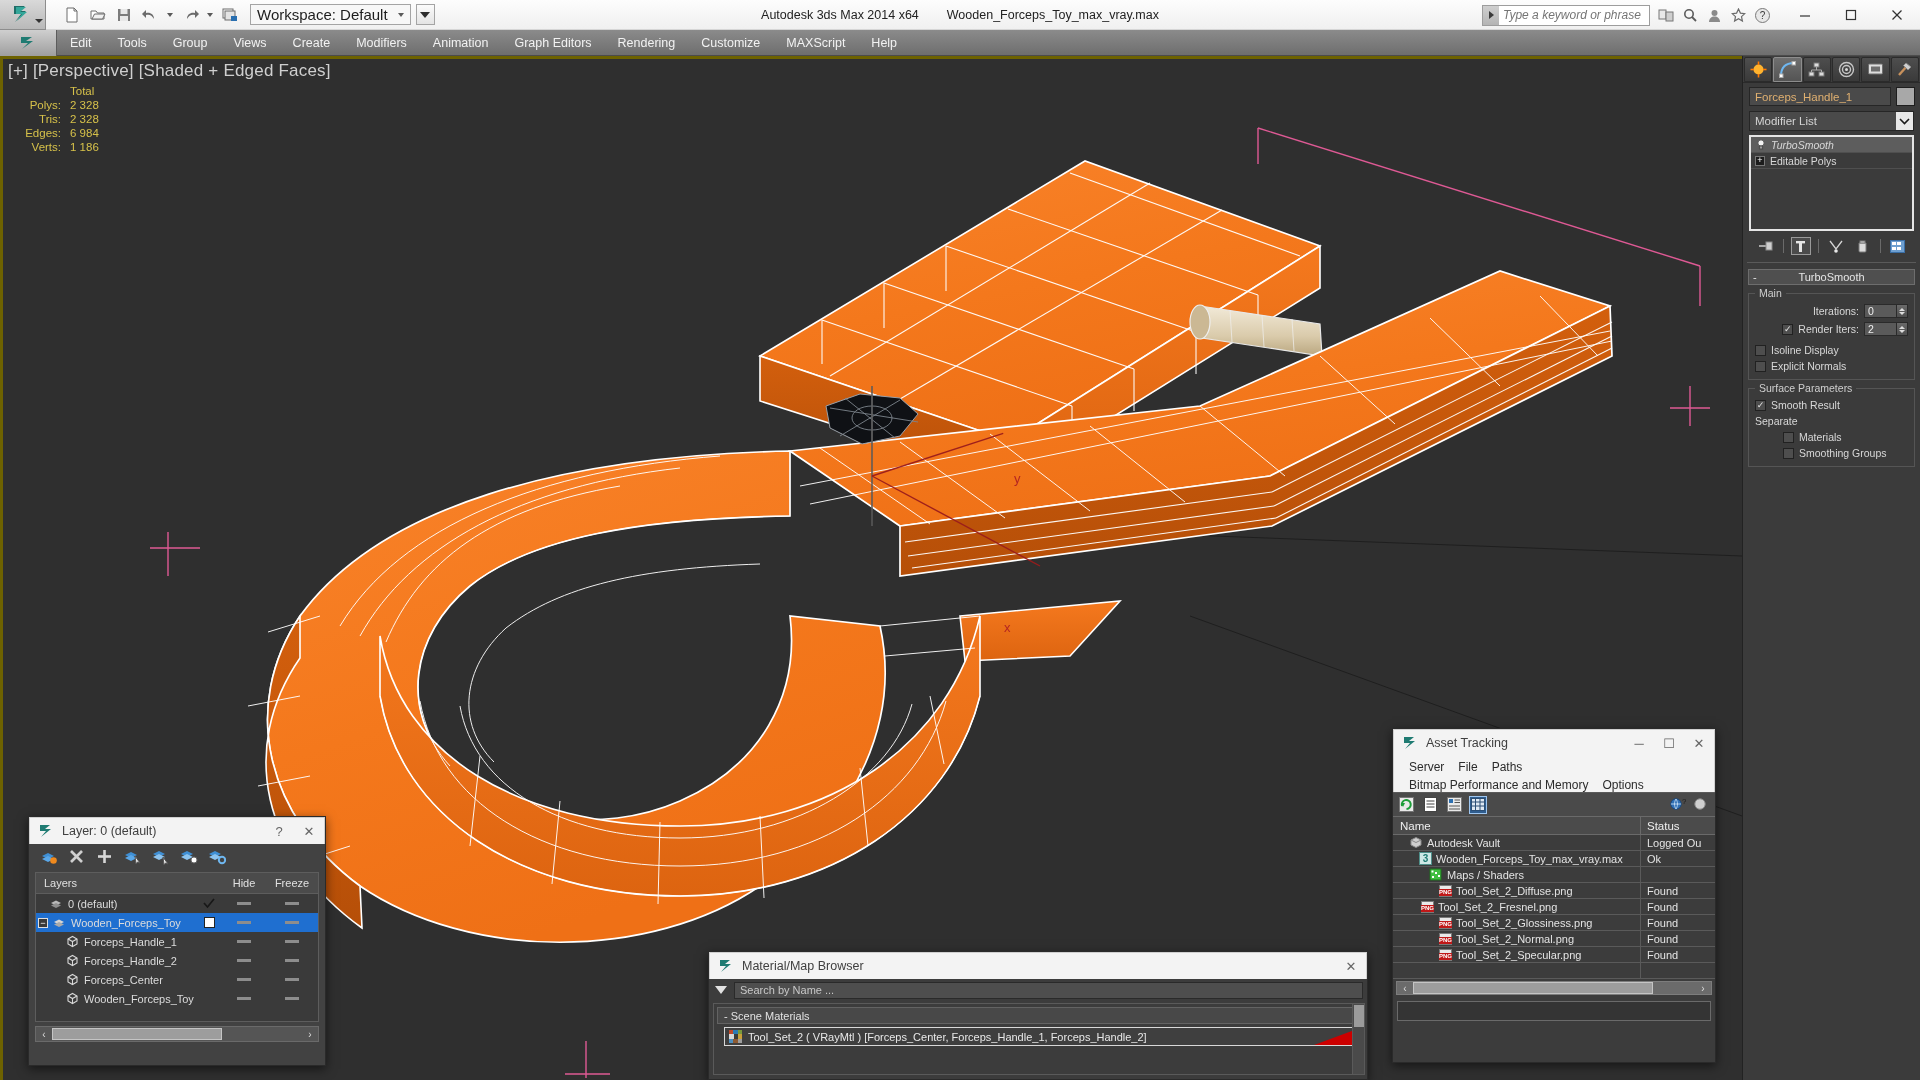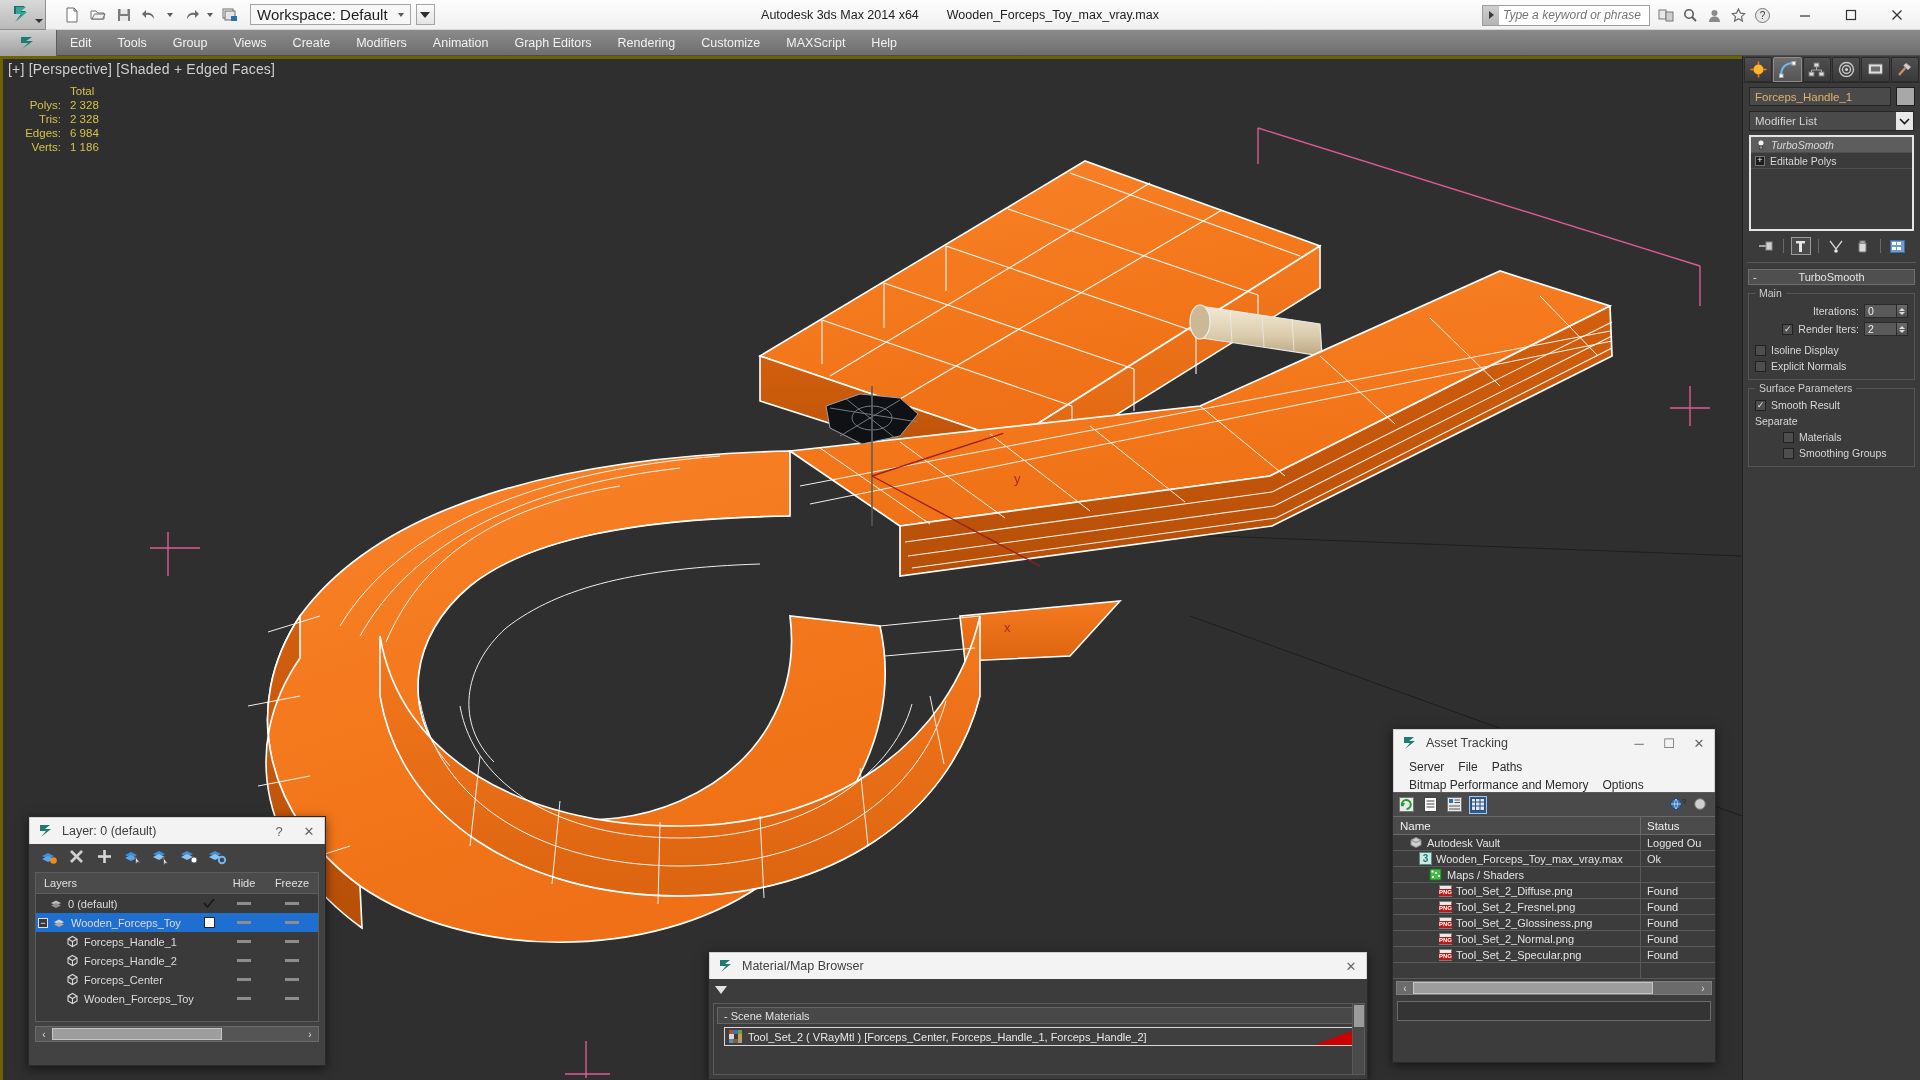--- a/index.html
+++ b/index.html
@@ -86,21 +86,21 @@
   }
 
   
   .viewport{
     position:absolute;left:0;top:56px;width:1742px;height:1024px;
     background:#2f2f2f;overflow:hidden;
   }
   .vp-border-top{position:absolute;left:0;top:0;width:100%;height:3px;background:#6d6200;}
   .vp-border-left{position:absolute;left:0;top:0;width:3px;height:100%;background:#6d6200;}
   .vp-label{
-    position:absolute;left:8px;top:5px;font-size:14px;color:#cfcfcf;
+    position:absolute;left:8px;top:5px;font-size:17px;color:#cfcfcf;
     font-family:"Liberation Sans",sans-serif;letter-spacing:0.2px;
   }
   .stats{
     position:absolute;left:12px;top:28px;font-size:11.5px;color:#d6c14a;
   }
   .stats table{border-collapse:collapse;}
   .stats td{padding:1px 0;font-size:11.5px;color:#d6c14a;}
   .stats td.k{text-align:right;padding-right:9px;width:58px;}
   .stats td.v{text-align:left;width:58px;}
   .stats td.hdr{text-align:left;padding-left:0;}
@@ -1030,20 +1030,21 @@
       <div class="sp"></div>
       <div class="dlg-tbtn close">✕</div>
     </div>
 
     <div class="mat-search">
       <div class="mat-fltr">
         <svg width="14" height="12" viewBox="0 0 14 12">
             <path d="M1 2 L13 2 L7 10z" fill="#e2e2e2"></path>
           </svg>
       </div>
+      <div class="mat-sfield">Search by Name ...</div>
     </div>
 
     <div class="mat-body">
       <div class="mat-grp">- Scene Materials</div>
       <div class="mat-item">
         <svg class="mat-swatch" viewBox="0 0 13 13">
           <rect width="13" height="13" fill="#6e6e6e"></rect>
           <rect x="0" y="0" width="4" height="4" fill="#c14a2a"></rect>
             <rect x="4" y="0" width="5" height="4" fill="#2c7ab5"></rect>
           <rect x="9" y="0" width="4" height="4" fill="#7a9a3c"></rect>
@@ -1190,21 +1191,21 @@
         <div class="n" style="padding-left:46px">
           <span class="pngico">
               <b>PNG</b>
             </span>
           <span>Tool_Set_2_Diffuse.png</span>
         </div>
         <div class="s">Found</div>
       </div>
 
       <div class="at-row">
-        <div class="n" style="padding-left:46px">
+        <div class="n" style="padding-left:28px">
           <span class="pngico">
               <b>PNG</b>
             </span>
           <span>Tool_Set_2_Fresnel.png</span>
         </div>
         <div class="s">Found</div>
       </div>
 
       <div class="at-row">
         <div class="n" style="padding-left:46px">

